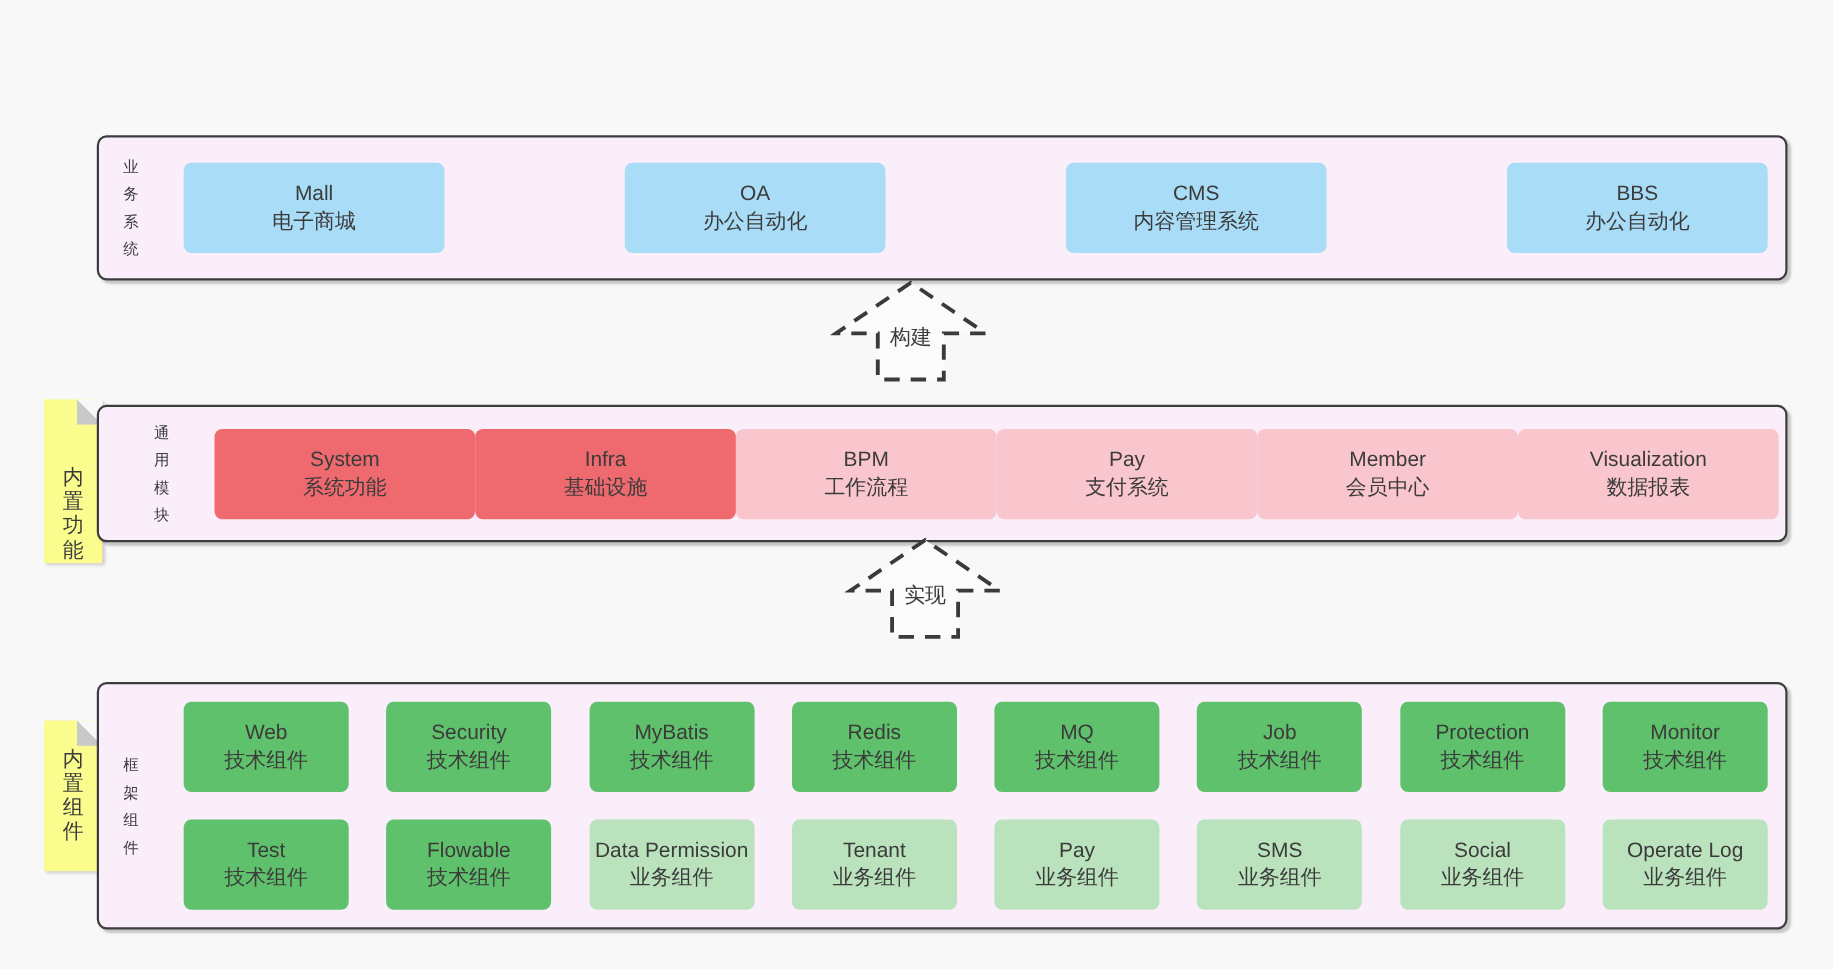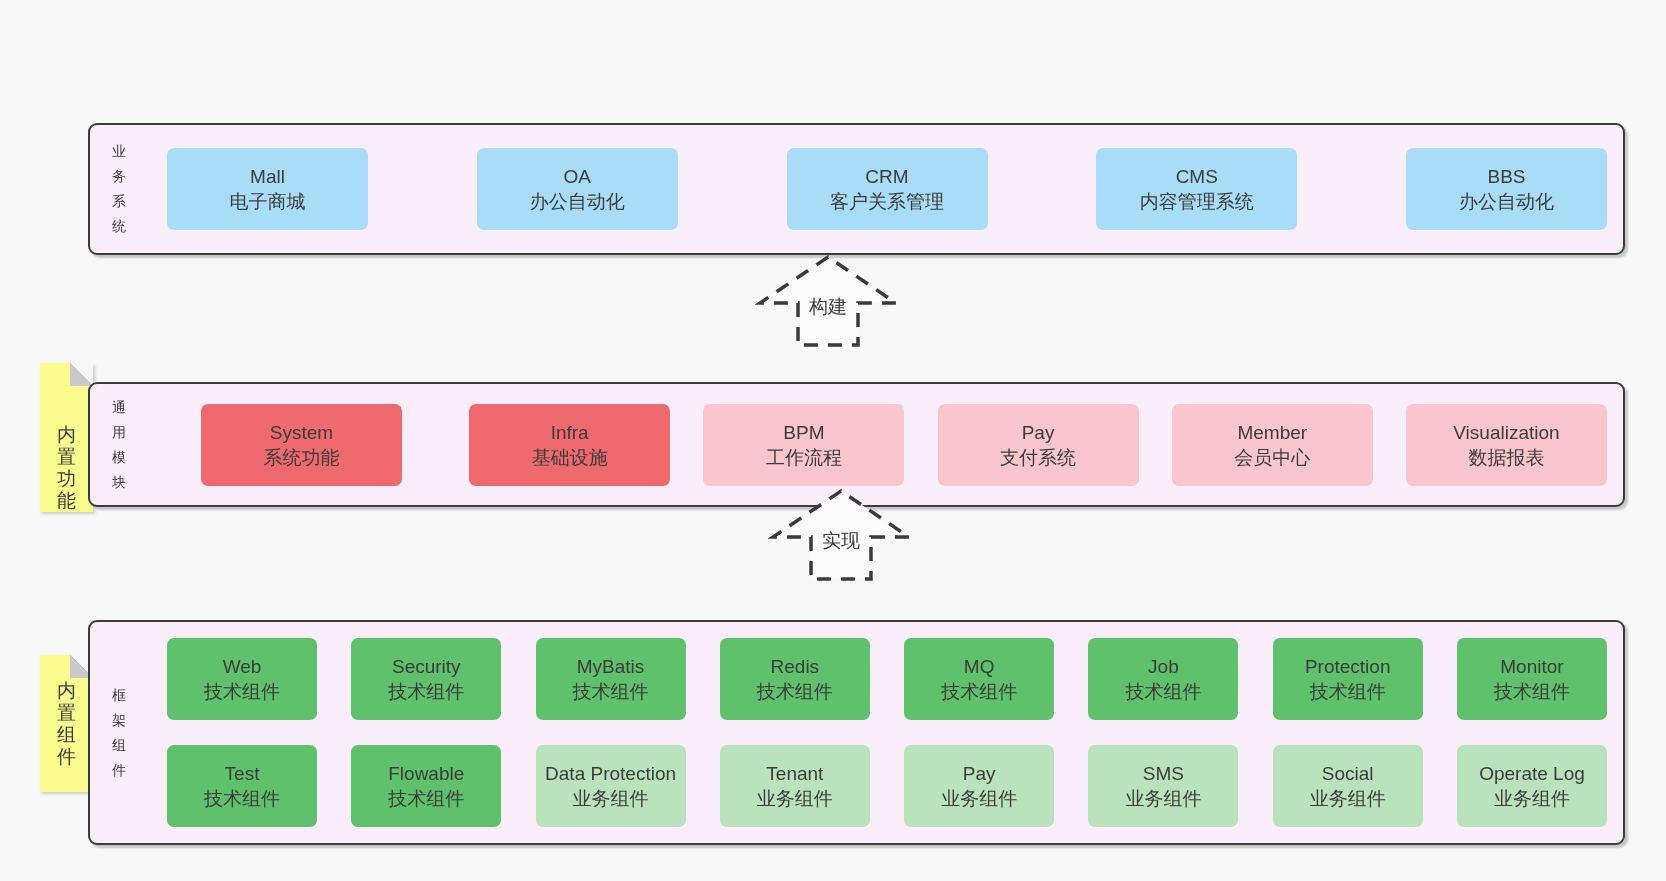--- a/index.html
+++ b/index.html
@@ -13,41 +13,41 @@
   
   .layer{
     position:absolute;left:88px;width:1537px;
     background:#f9eef9;
     border:2px solid #3c3c3c;border-radius:9px;
     box-shadow:3px 3px 2px rgba(110,110,110,.35);
     box-sizing:border-box;
     display:flex;align-items:center;
   }
   .layer-business{top:123px;height:132px;}
-  .layer-modules{top:382px;height:125px;}
+  .layer-modules{top:368px;height:125px;padding-left:28px;}
   .layer-components{top:620px;height:225px;}
 
   .layer-label{
     font-size:14px;line-height:25px;width:24px;margin-left:17px;
     word-break:break-all;text-align:center;flex:0 0 auto;
   }
 
   .boxes{flex:1;display:flex;justify-content:space-between;margin:0 16px 0 36px;}
   .rows{flex:1;display:flex;flex-direction:column;gap:25px;margin:0 16px 0 36px;}
   .row{display:flex;justify-content:space-between;}
 
   .box{
     height:82px;border-radius:7px;
     display:flex;flex-direction:column;align-items:center;justify-content:center;
     text-align:center;font-size:19px;line-height:25px;
   }
-  .box.wide{width:201px;}
+  .box.wide{width:237px;}
   .box.narrow{width:150px;}
   .blue{background:#a9dcf6;}
-  .red{background:#ee6a6e;margin-left:34px;}
+  .red{background:#ee6a6e;}
   .pink{background:#fac6ce;}
   .green{background:#5fc16c;}
   .lightgreen{background:#bae3bd;}
 
   
   .sticky{
     position:absolute;left:40px;width:53px;
     background:#fbfc8e;
     box-shadow:2px 2px 3px rgba(0,0,0,.18);
     display:flex;align-items:center;justify-content:center;
@@ -83,24 +83,20 @@
     <div class="boxes">
       <div class="box wide blue">
         <span>Mall</span>
         <span>电子商城</span>
       </div>
       <div class="box wide blue">
         <span>OA</span>
         <span>办公自动化</span>
       </div>
       <div class="box wide blue">
-        <span>CRM</span>
-        <span>客户关系管理</span>
-      </div>
-      <div class="box wide blue">
         <span>CMS</span>
         <span>内容管理系统</span>
       </div>
       <div class="box wide blue">
         <span>BBS</span>
         <span>办公自动化</span>
       </div>
     </div>
   </section>
 
@@ -198,21 +194,21 @@
       <div class="row">
         <div class="box narrow green">
           <span>Test</span>
           <span>技术组件</span>
         </div>
         <div class="box narrow green">
           <span>Flowable</span>
           <span>技术组件</span>
         </div>
         <div class="box narrow lightgreen">
-          <span>Data Protection</span>
+          <span>Data Permission</span>
           <span>业务组件</span>
         </div>
         <div class="box narrow lightgreen">
           <span>Tenant</span>
           <span>业务组件</span>
         </div>
         <div class="box narrow lightgreen">
           <span>Pay</span>
           <span>业务组件</span>
         </div>

